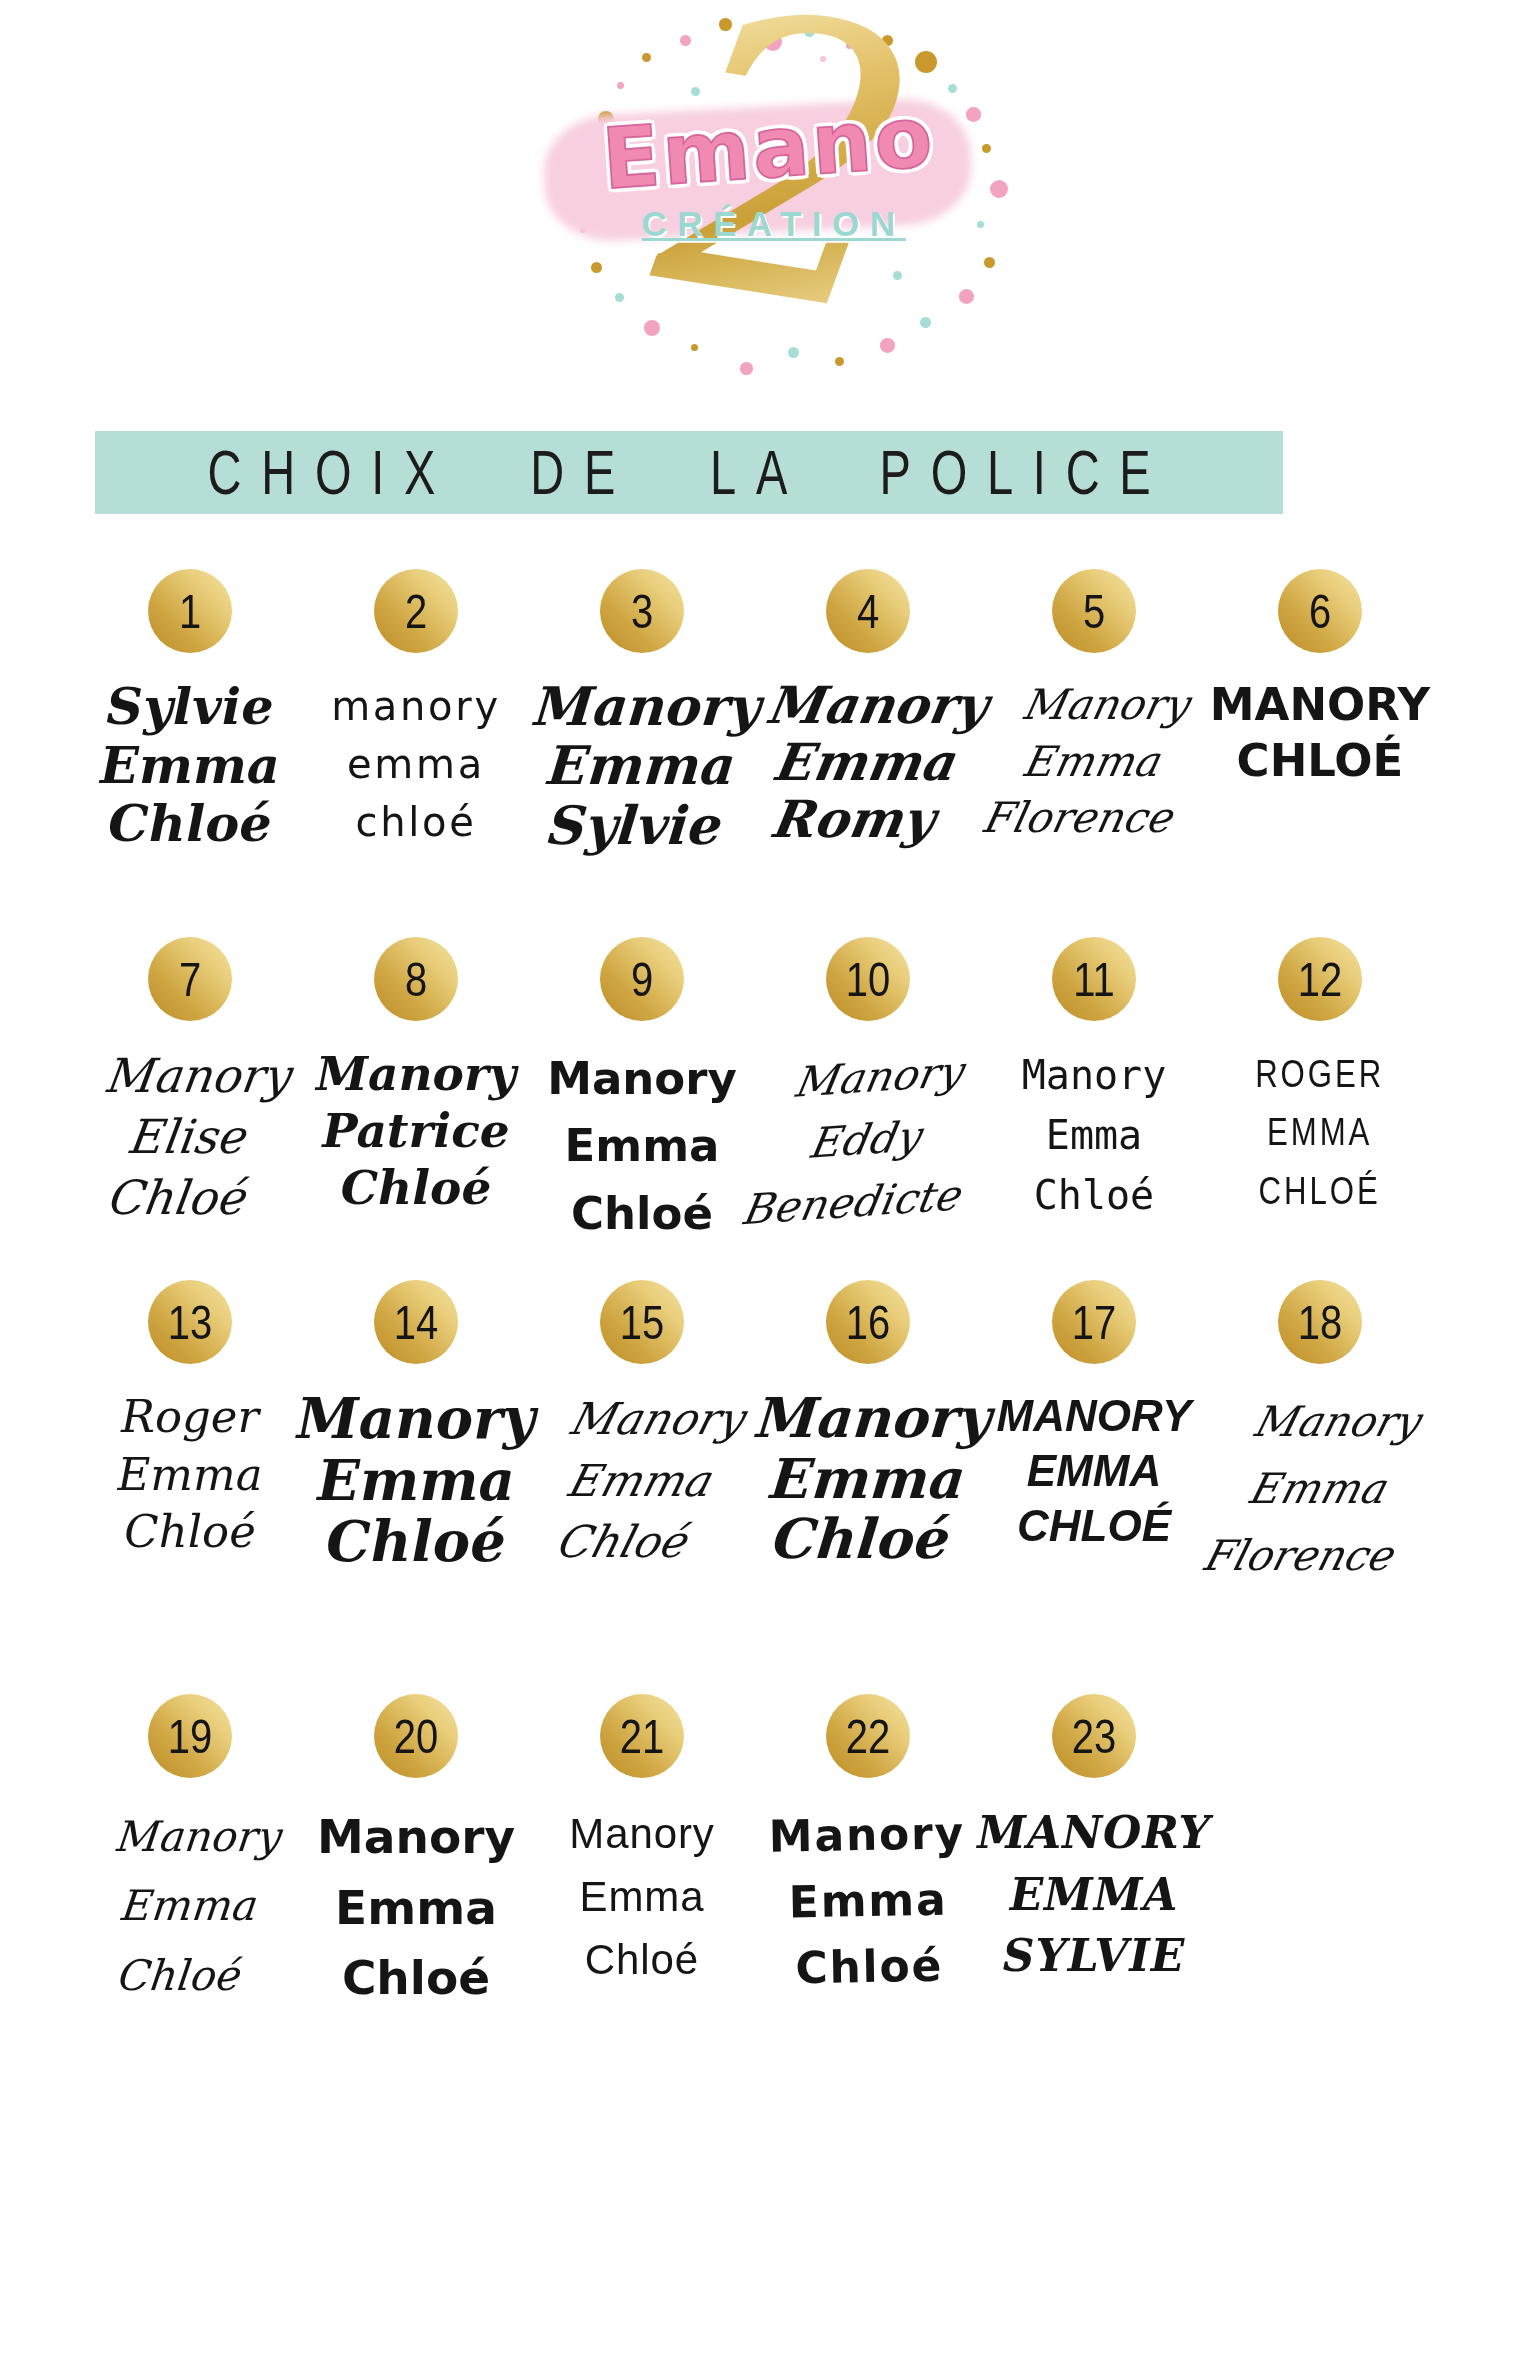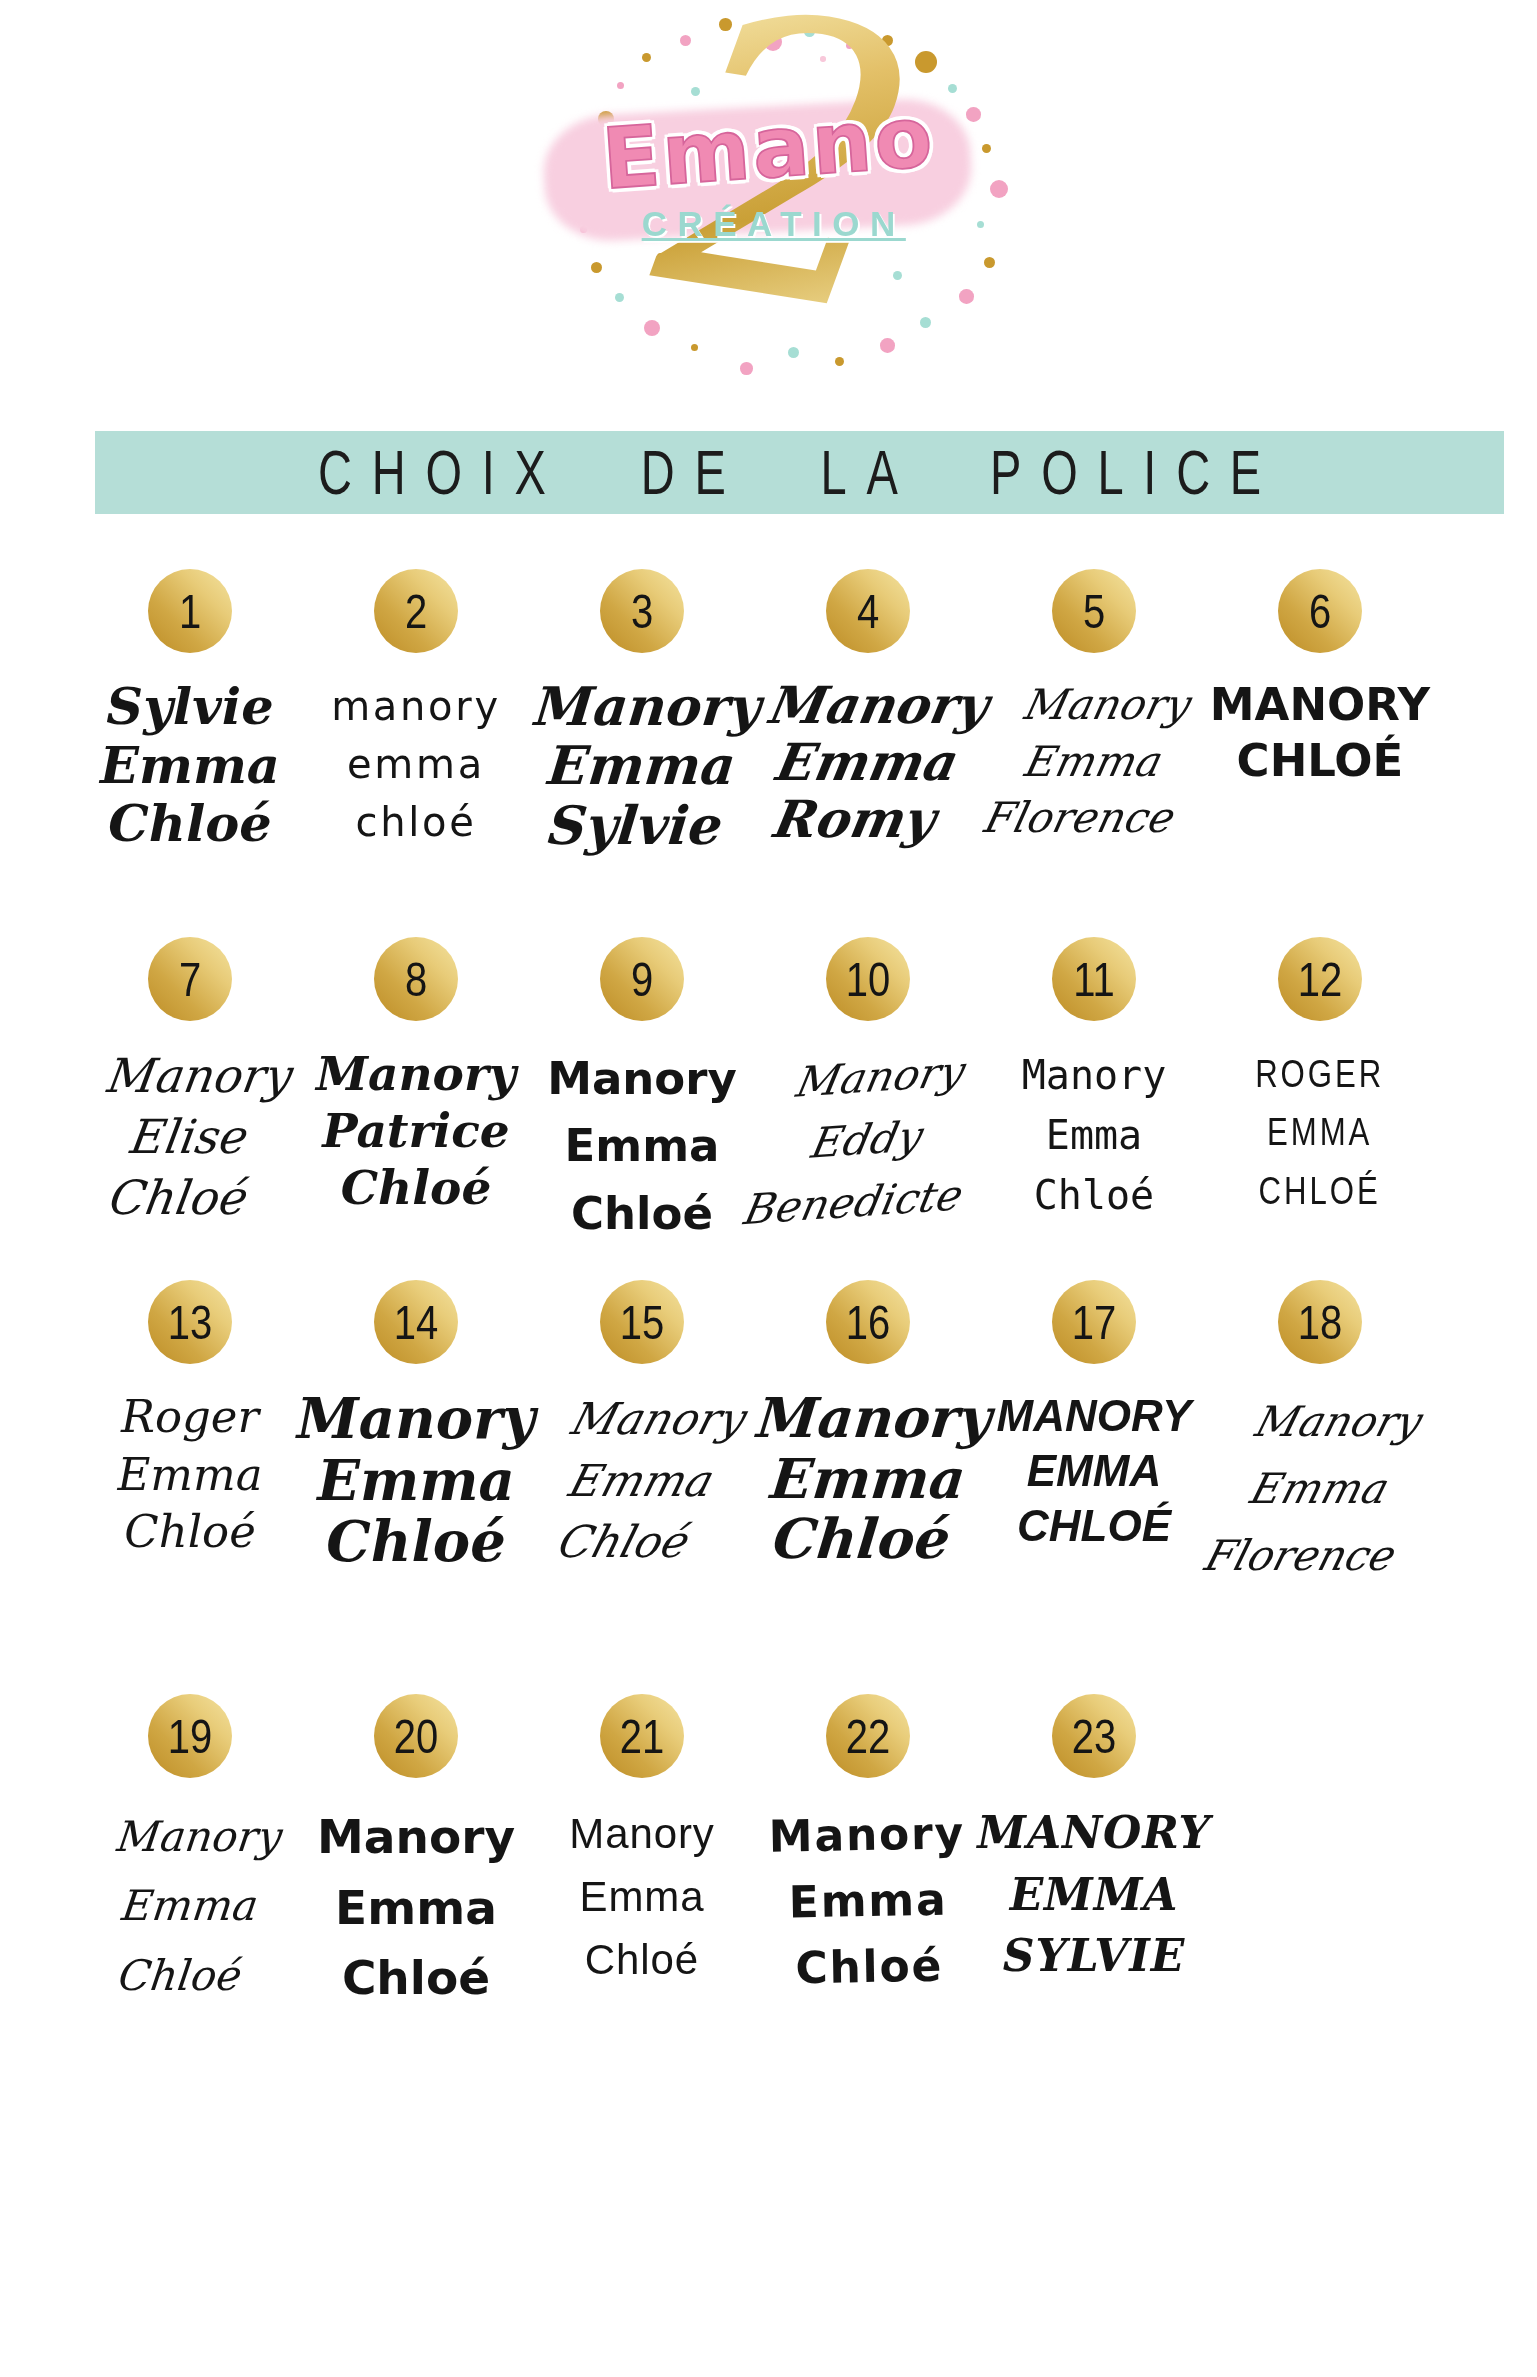--- a/index.html
+++ b/index.html
@@ -33,21 +33,21 @@
   }
   .brand-sub {
     position:absolute; left:0; right:0; top:206px; text-align:center;
     font:700 35px/1 "Liberation Sans", sans-serif; color:#9bd8cf;
     letter-spacing:0.30em; text-indent:0.30em; z-index:3;
     text-shadow:1.8px 1.8px 0 #ffffff;
     text-decoration:underline;
   }
   
   .banner {
-    position:relative; margin:31px 0 0 95px; width:1409px; height:83px;
+    position:relative; margin:31px 0 0 95px; width:1188px; height:83px;
     background:#b5ded7; display:flex; align-items:center; justify-content:center;
   }
   .banner-title {
     font:400 47px/1 "Liberation Sans", sans-serif; color:#1c1c1c;
     letter-spacing:0.42em; word-spacing:0.9em; transform:scaleY(1.32);
     white-space:nowrap;
   }
   
   .grid { margin-left:77px; }
   .row { display:flex; box-sizing:border-box; }

